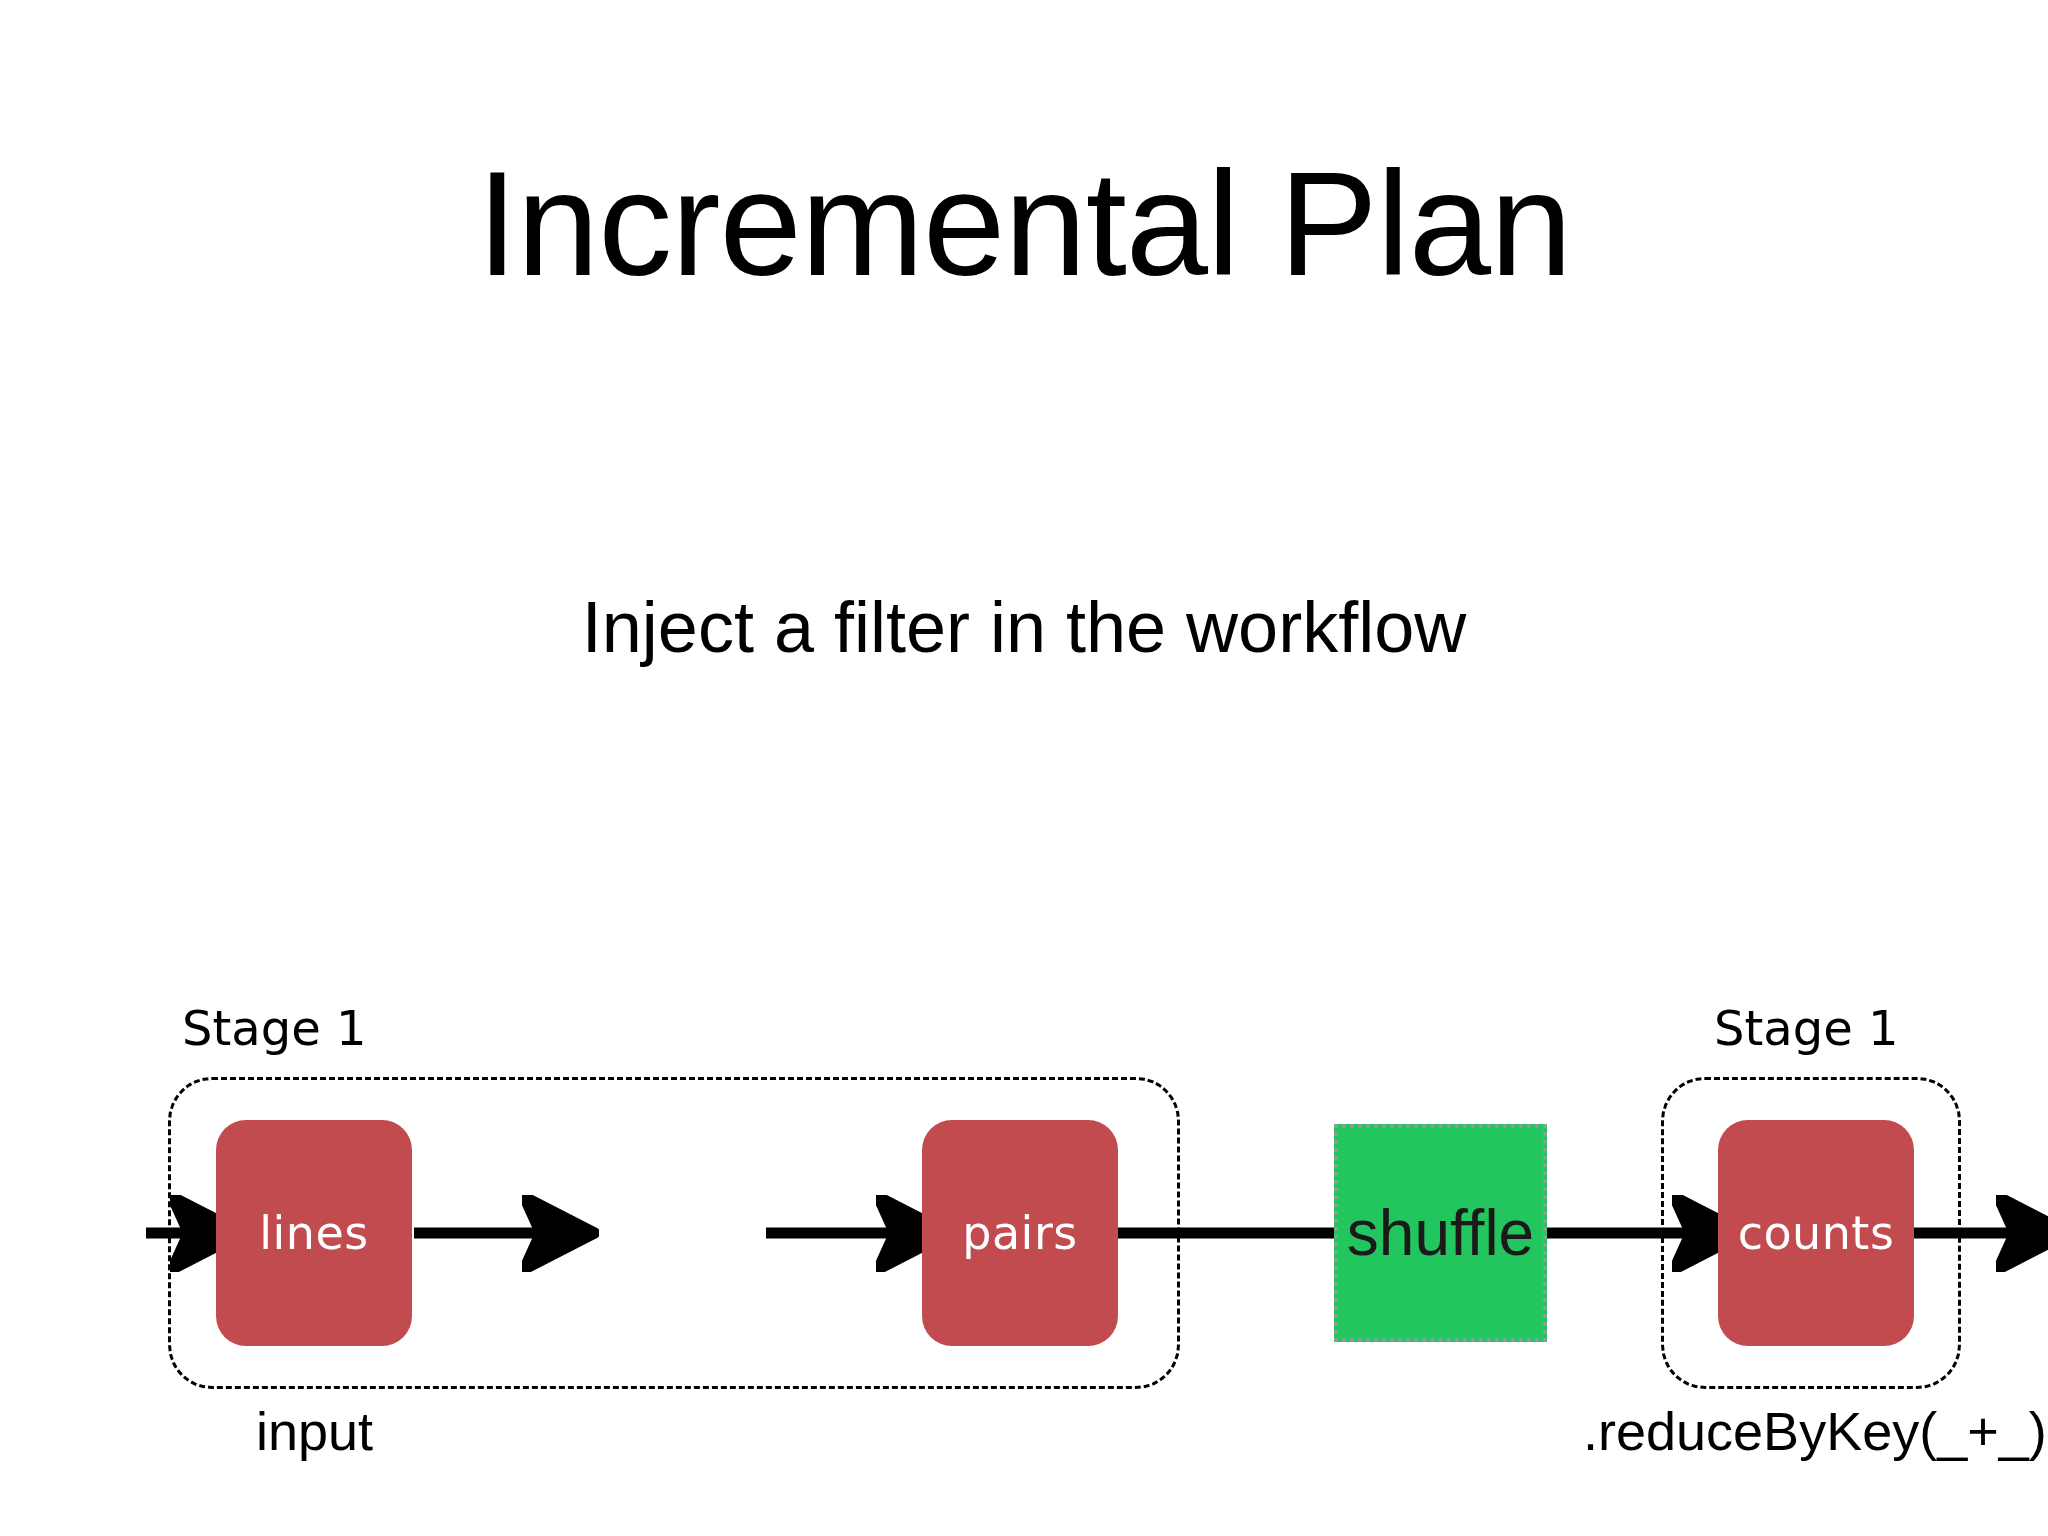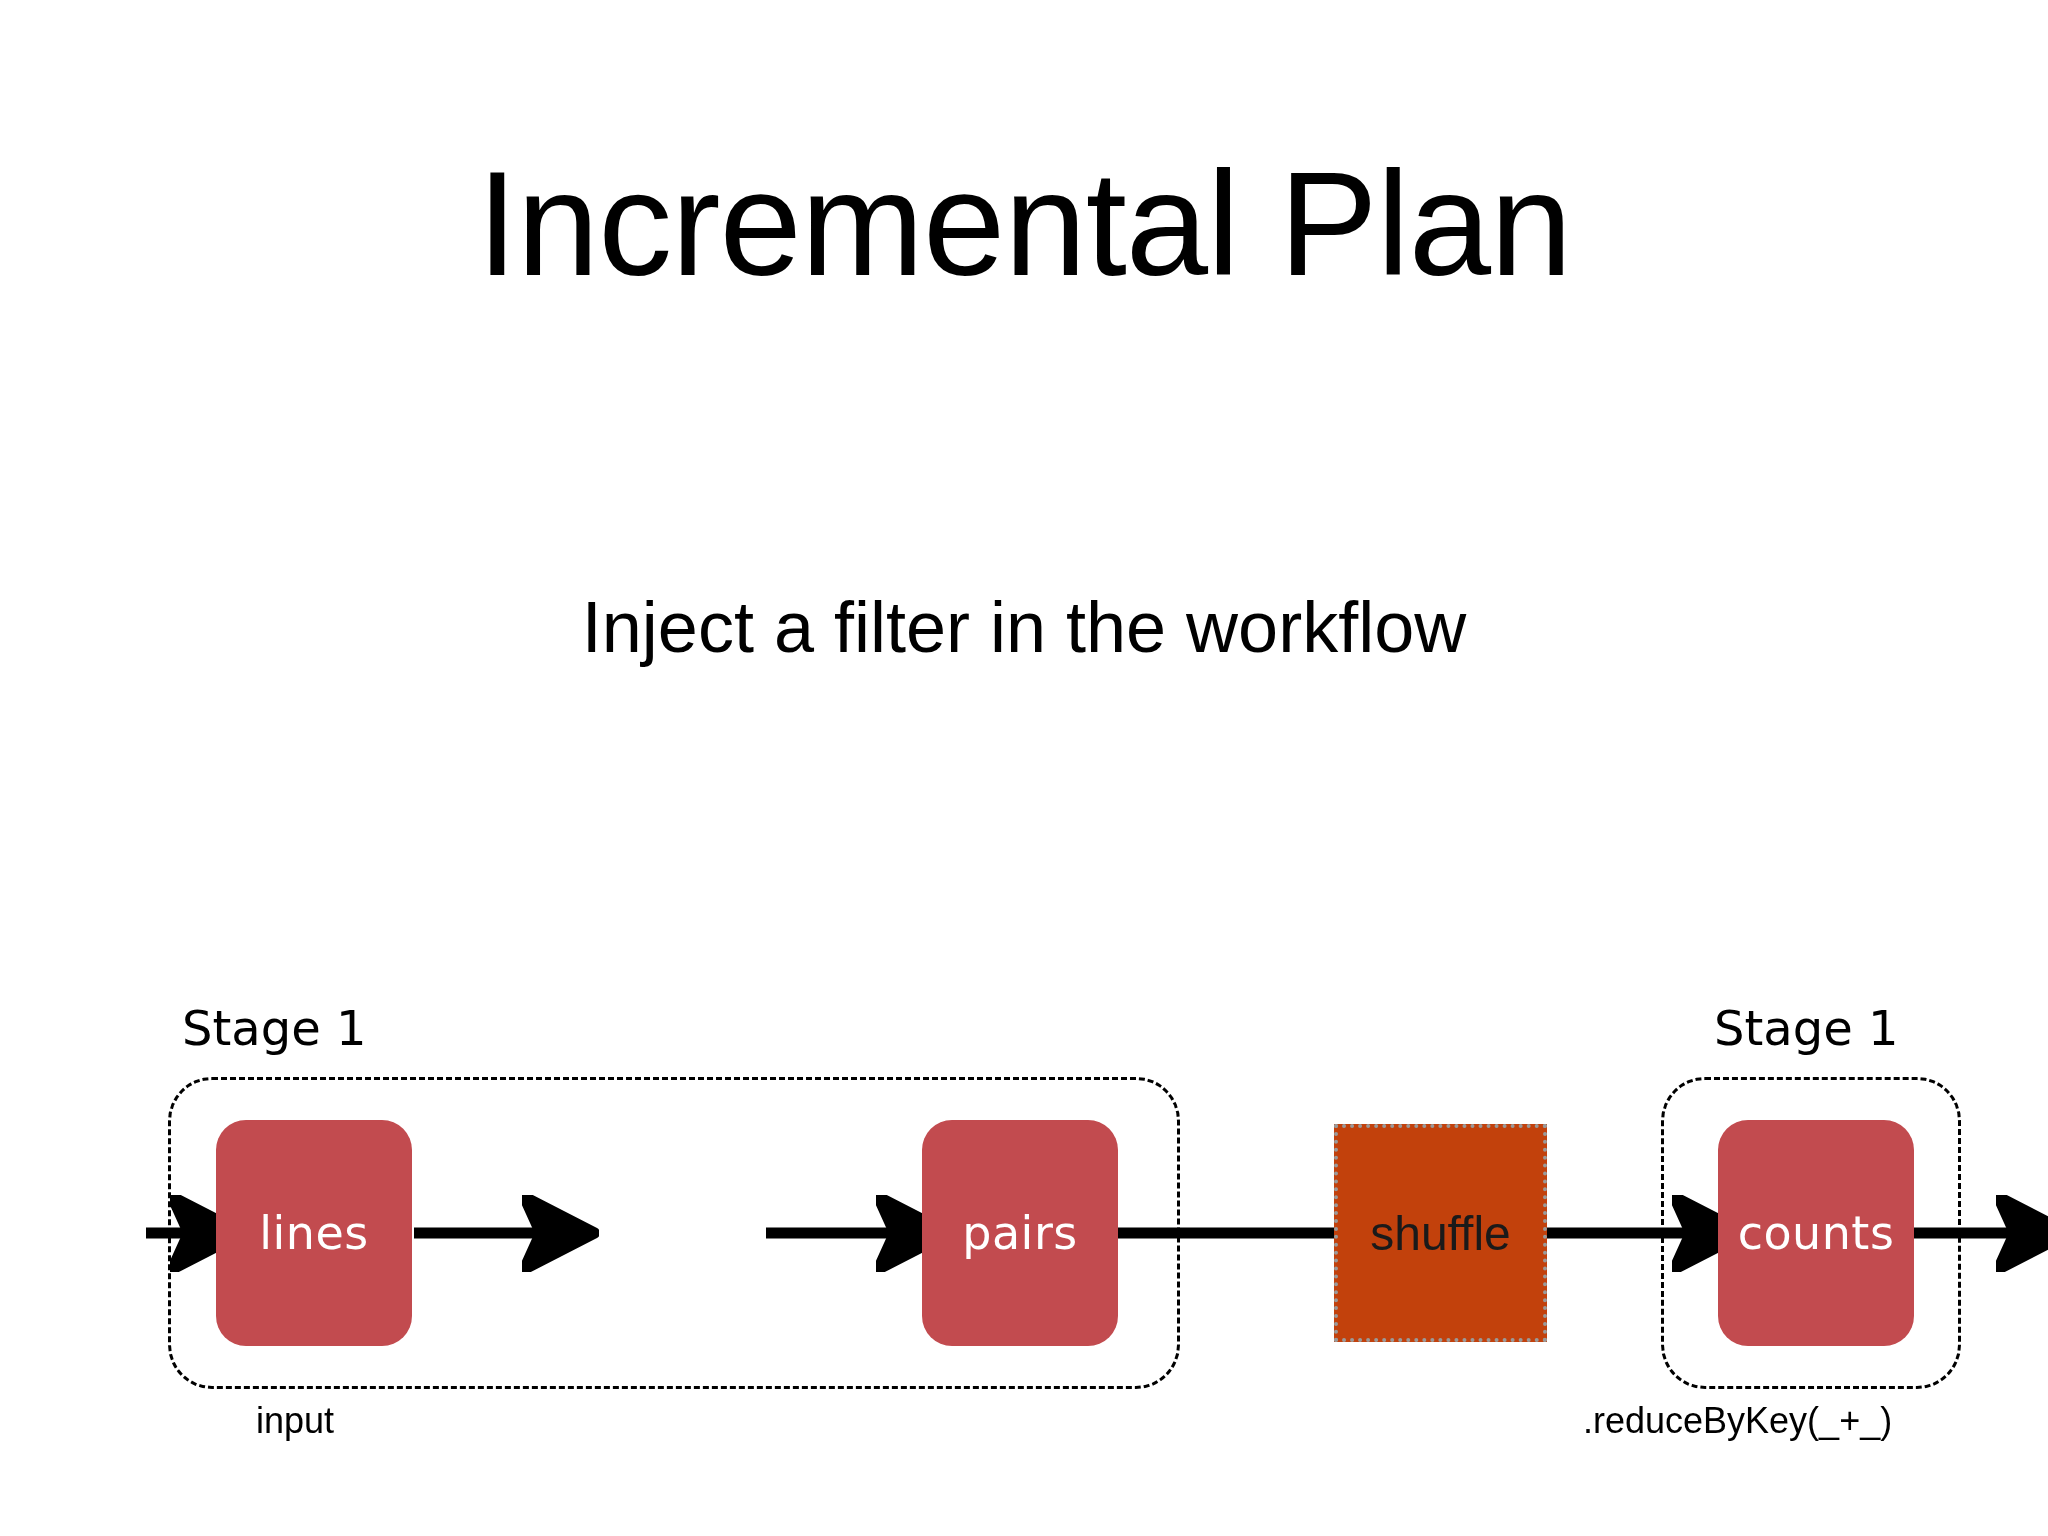--- a/index.html
+++ b/index.html
@@ -88,37 +88,37 @@
   }
   #node-lines  { left:216px;  top:1120px; width:196px; height:226px; }
   #node-filter { left:568px;  top:1120px; width:196px; height:226px; }
   #node-pairs  { left:922px;  top:1120px; width:196px; height:226px; }
   #node-counts { left:1718px; top:1120px; width:196px; height:226px; }
 
   
   #node-shuffle{
     position:absolute;
     left:1334px; top:1124px; width:213px; height:218px;
-    background:#c2410c;
+    background:#22c55e;
     border:4px dotted #9a9a9a;
     box-sizing:border-box;
     display:flex;
     align-items:center;
     justify-content:center;
     color:#1a1a1a;
     font-family:"Liberation Sans", sans-serif;
-    font-size:48px;
+    font-size:64px;
     font-weight:400;
   }
 
   
   .caption{
     position:absolute;
     font-family:"Liberation Sans", sans-serif;
-    font-size:36px;
+    font-size:54px;
     font-weight:400;
     color:#000000;
     white-space:nowrap;
   }
   #caption-input  { left:256px;  top:1400px; }
   #caption-stage1 { left:465px;  top:1400px; }
   #caption-stage2 { left:1583px; top:1400px; }
   .code-red{ color:#bf2f18; }
   .code-black{ color:#000000; }
 </style>

